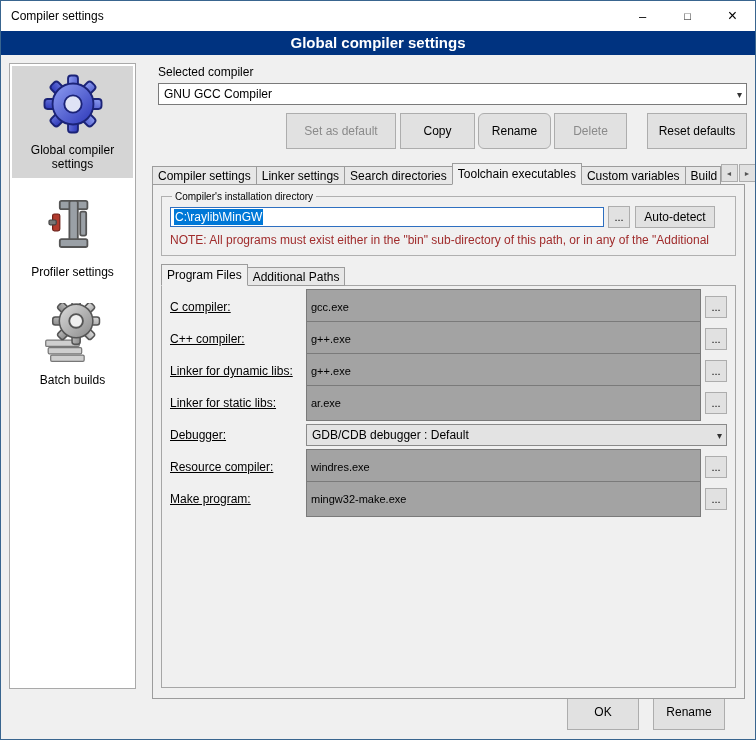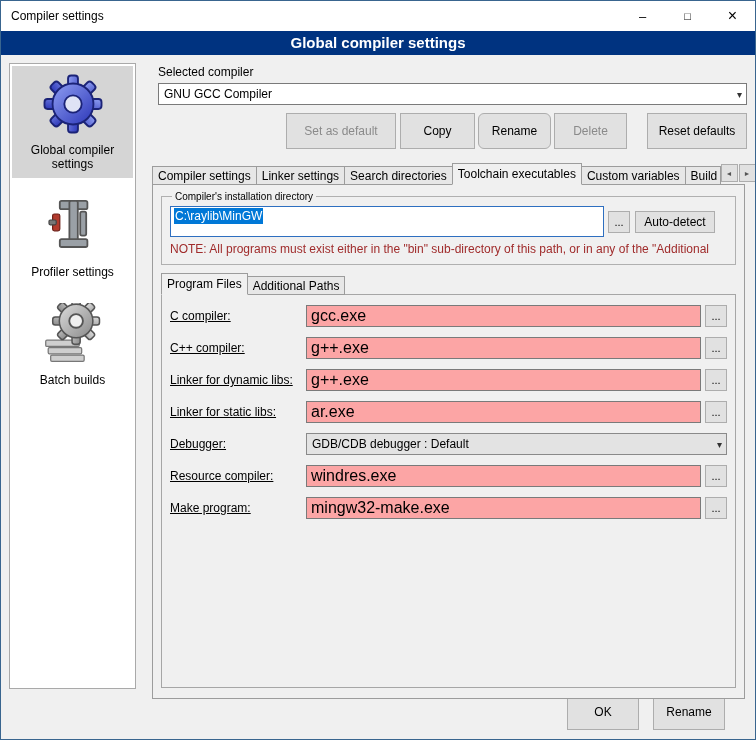--- a/index.html
+++ b/index.html
@@ -56,36 +56,36 @@
   .tab.clipped{width:36px;overflow:hidden;padding-right:0;}
   .tab-arrows{margin-left:auto;align-self:flex-start;display:flex;margin-top:1px;}
   .arrow-btn{width:17px;height:18px;background:#e1e1e1;border:1px solid #adadad;font-size:7px;
     color:#555;display:flex;align-items:center;justify-content:center;margin-left:1px;}
   .tabpanel{flex:1;border:1px solid #9c9c9c;margin:-1px 2px 0 6px;background:#f0f0f0;
     display:flex;flex-direction:column;padding:4px 6px 10px;position:relative;z-index:1;min-height:0;}
   
   fieldset.group{border:1px solid #b0b0b0;margin:2px 2px 0;padding:4px 20px 8px 8px;}
   fieldset.group legend{padding:0 3px;margin-left:2px;font-size:10px;}
   .dir-row{display:flex;align-items:center;}
-  .dir-input{flex:1;height:31px;border:1px solid #2e6fc0;background:#fff;padding:2px 3px;
+  .dir-input{flex:1;height:20px;border:1px solid #2e6fc0;background:#fff;padding:2px 3px;
     overflow:hidden;white-space:nowrap;}
   .sel-text{background:#0078d7;color:#fff;padding:1px 1px;}
   .browse-btn{width:22px;height:22px;margin-left:4px;background:#e1e1e1;border:1px solid #adadad;
     font-size:11px;line-height:10px;padding:0;}
   .autodetect-btn{width:80px;height:22px;margin-left:5px;}
   .note{margin-top:5px;color:#a02c2c;white-space:nowrap;overflow:hidden;}
   
   .inner-tabstrip{margin:8px 0 0 2px;display:flex;align-items:flex-end;height:22px;position:relative;z-index:2;}
   .inner-panel{flex:1;border:1px solid #a6a6a6;margin:-1px 2px 0 2px;background:#f0f0f0;
     padding:10px 8px;display:flex;flex-direction:column;gap:10px;min-height:0;}
   
   .field-row{display:flex;align-items:center;height:22px;flex-shrink:0;}
   .field-label{width:136px;flex-shrink:0;text-decoration:underline;}
-  .text-input{flex:1;height:22px;border:1px solid #7a7a7a;background:#fca5a5;padding:3px 4px;
-    font-family:"Liberation Sans",sans-serif;font-size:16px;color:#000;min-width:0;}
+  .text-input{flex:1;height:22px;border:1px solid #7a7a7a;background:#a3a3a3;padding:17px 4px;
+    font-family:"Liberation Sans",sans-serif;font-size:11px;color:#000;min-width:0;}
   .field-row .combo{flex:1;}
   
   .footer{position:absolute;right:30px;bottom:9px;display:flex;}
   .footer .btn{width:72px;}
   .footer .btn + .btn{margin-left:14px;}
 </style>
 </head>
 <body>
 
 <div class="window">

